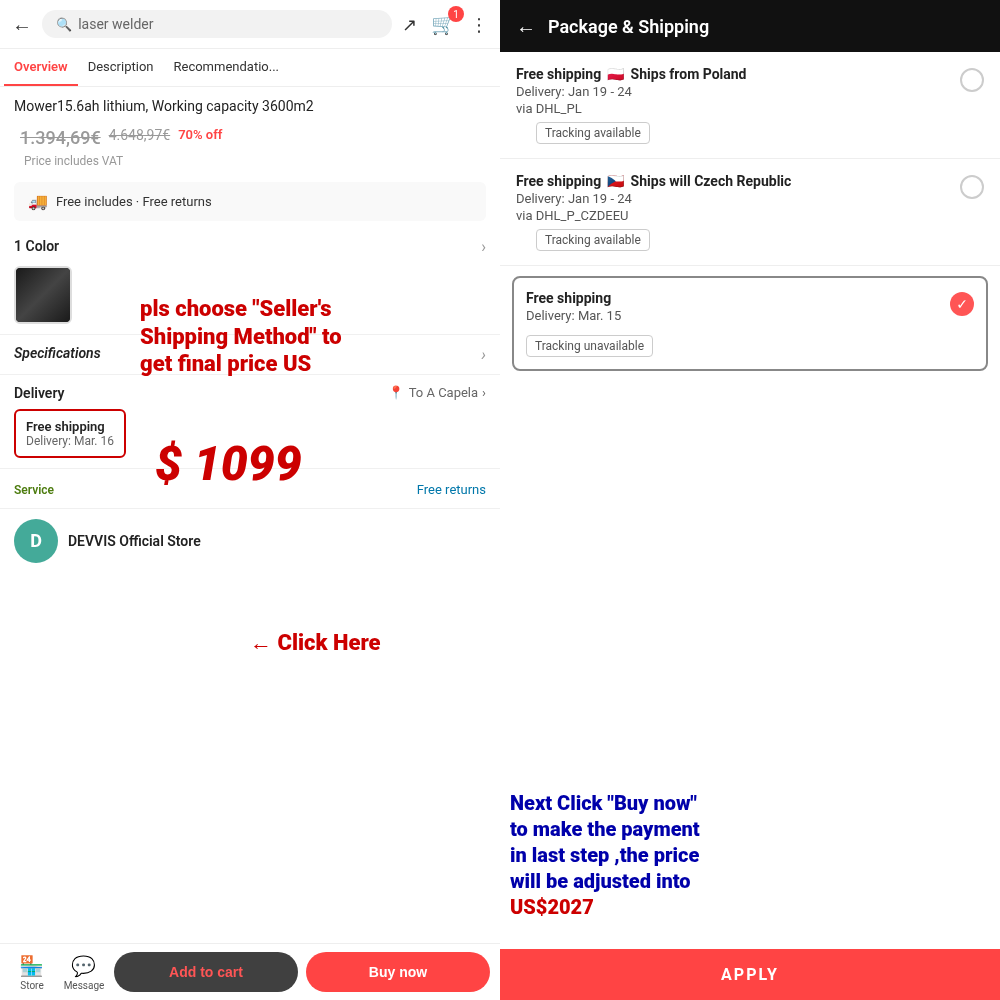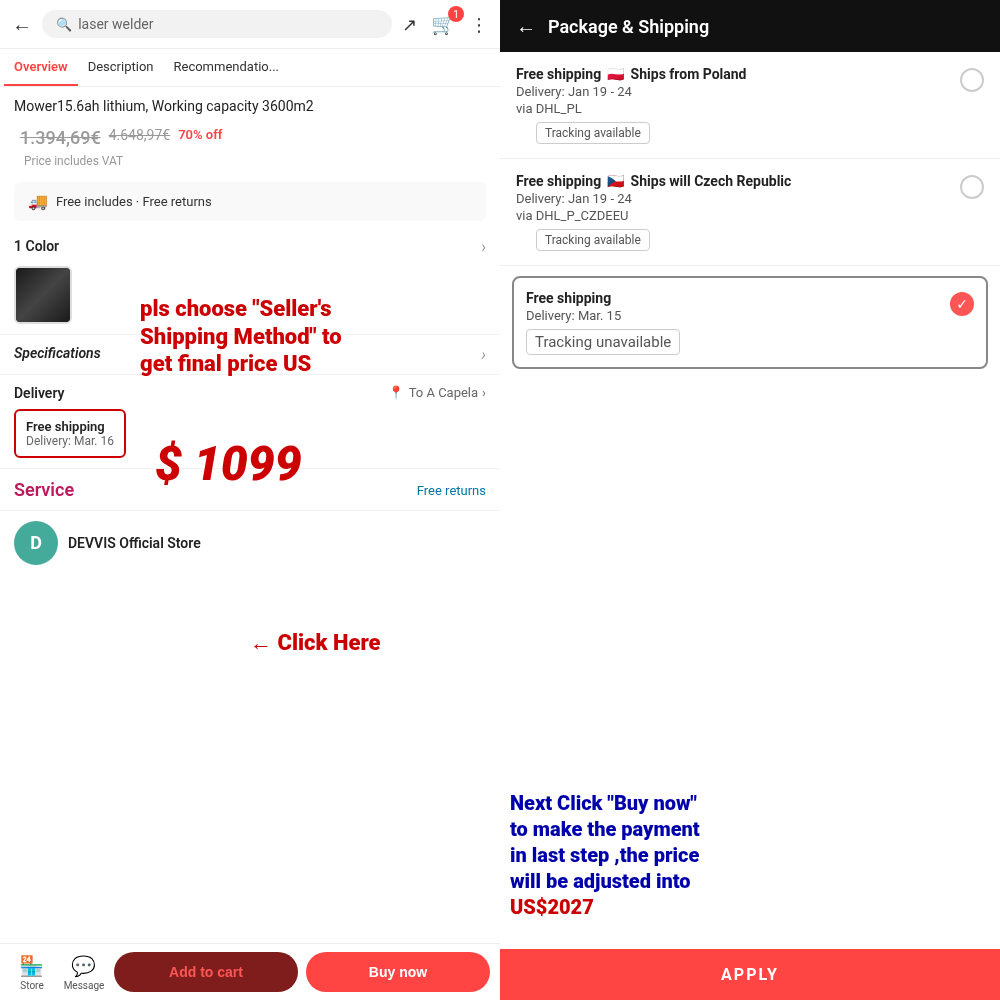--- a/index.html
+++ b/index.html
@@ -185,21 +185,21 @@
     .delivery-card-date { font-size: 12px; color: #666; }
 
     
     .service-section {
       border-top: 1px solid #f0f0f0;
       padding: 10px 14px;
       display: flex;
       align-items: center;
       justify-content: space-between;
     }
-    .service-label { font-size: 18px; font-weight: 600; color: #be185d; text-align: right; }
+    .service-label { font-size: 12px; font-weight: 600; color: #4d7c0f; text-align: right; }
     .free-returns { font-size: 13px; color: #07a; }
 
     
     .store-section {
       border-top: 1px solid #f0f0f0;
       padding: 10px 14px;
       display: flex;
       align-items: center;
       gap: 10px;
     }
@@ -227,21 +227,21 @@
       flex-direction: column;
       align-items: center;
       gap: 2px;
       min-width: 44px;
       cursor: pointer;
     }
     .bottom-icon { font-size: 20px; color: #555; }
     .bottom-icon-label { font-size: 10px; color: #555; }
     .btn-add-cart {
       flex: 1;
-      background: #7f1d1d;
+      background: #404040;
       color: #f55;
       border: none;
       border-radius: 22px;
       padding: 12px 0;
       font-size: 14px;
       font-weight: 600;
       cursor: pointer;
     }
     .btn-buy-now {
       flex: 1;
@@ -340,25 +340,25 @@
       margin-top: 6px;
       border: 1px solid #ccc;
       border-radius: 4px;
       padding: 3px 8px;
       font-size: 12px;
       color: #555;
       margin-left: 20px;
     }
     .tracking-unavailable {
       display: inline-block;
-      margin-top: 6px;
+      margin-top: 12px;
       border: 1px solid #ccc;
       border-radius: 4px;
       padding: 3px 8px;
-      font-size: 15px;
+      font-size: 12px;
       color: #555;
     }
     .radio-circle {
       width: 24px; height: 24px;
       border-radius: 50%;
       border: 2px solid #ccc;
       margin-top: 2px;
       flex-shrink: 0;
     }
     .radio-selected {

